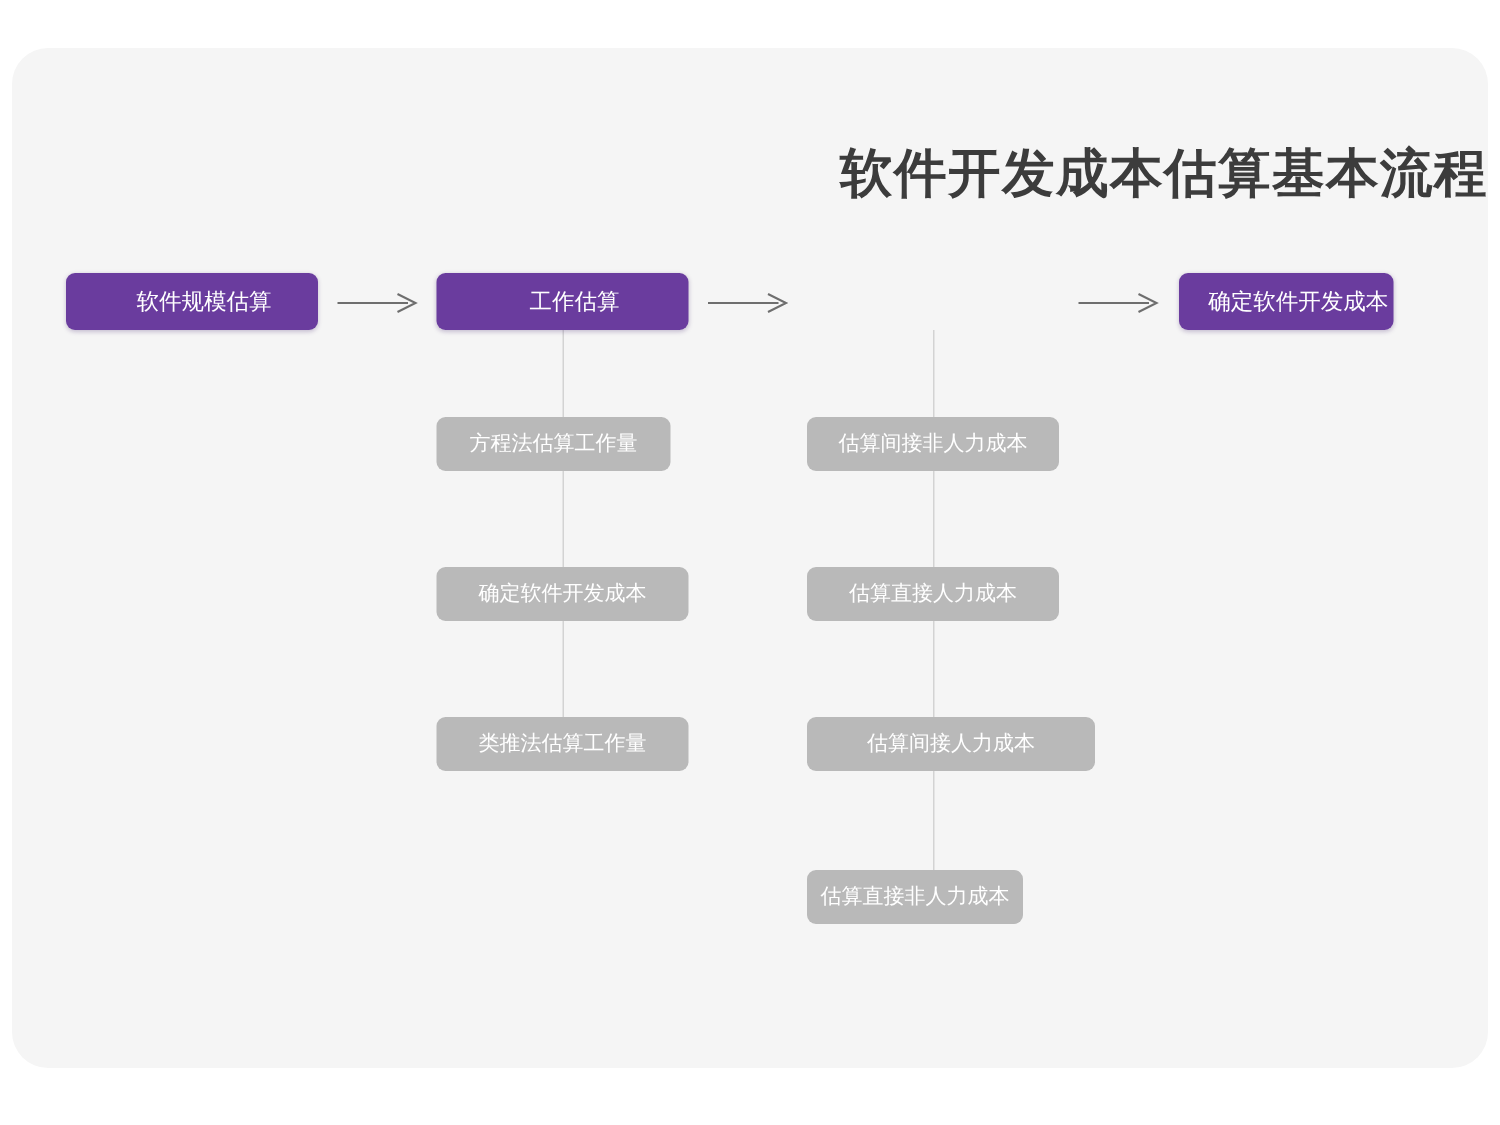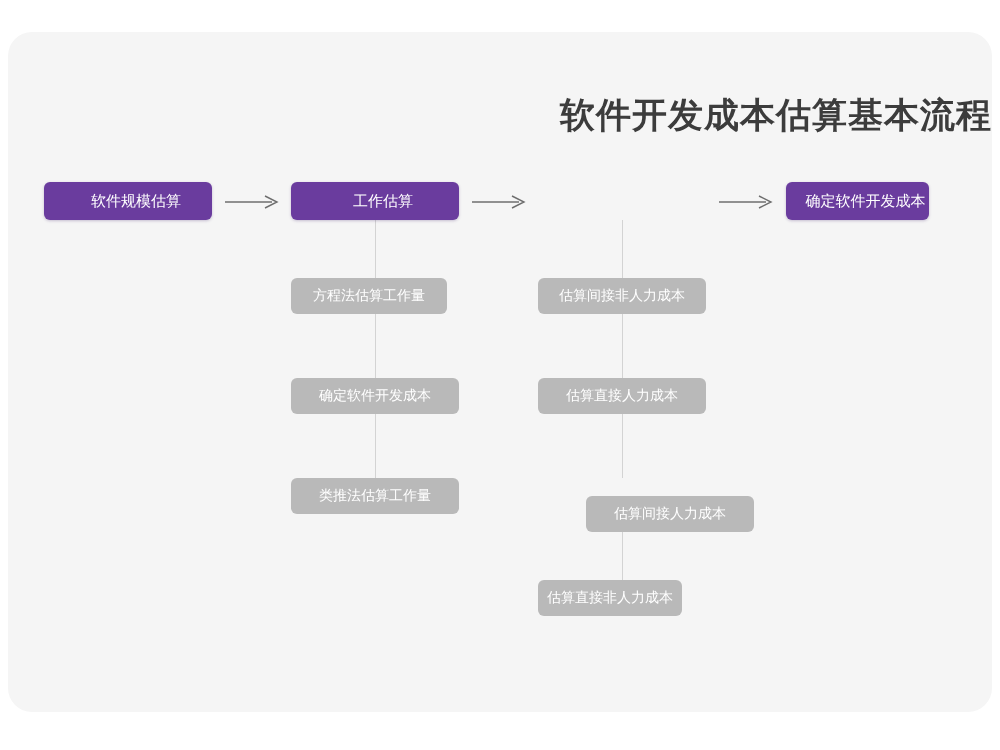--- a/index.html
+++ b/index.html
@@ -76,21 +76,21 @@
   .n-final   { left: 778px; top: 150px; width: 143px; }
 
   
   .s-l1 { left: 283px; top: 246px; width: 156px; }
   .s-l2 { left: 283px; top: 346px; width: 168px; }
   .s-l3 { left: 283px; top: 446px; width: 168px; }
 
   
   .s-r1 { left: 530px; top: 246px; width: 168px; }
   .s-r2 { left: 530px; top: 346px; width: 168px; }
-  .s-r3 { left: 530px; top: 464px; width: 168px; margin-left: 48px; }
+  .s-r3 { left: 530px; top: 446px; width: 192px; }
   .s-r4 { left: 530px; top: 548px; width: 144px; }
 
   
   .vline {
     position: absolute;
     width: 1px;
     background: #d3d3d3;
   }
   .vl-l0 { left: 367px; top: 188px; height: 58px; }
   .vl-l1 { left: 367px; top: 282px; height: 64px; }

